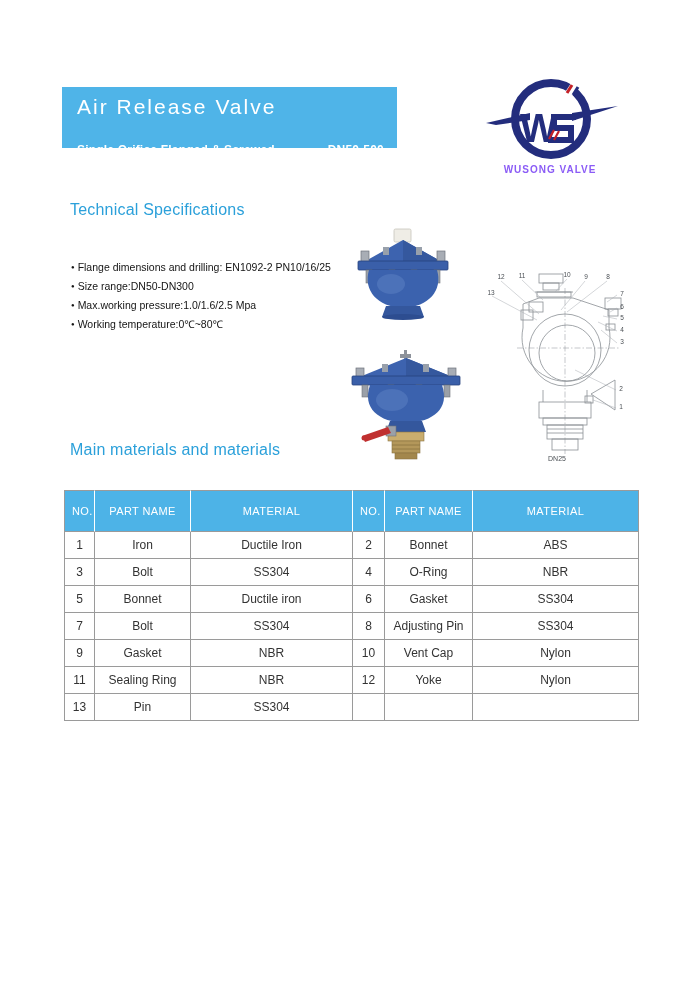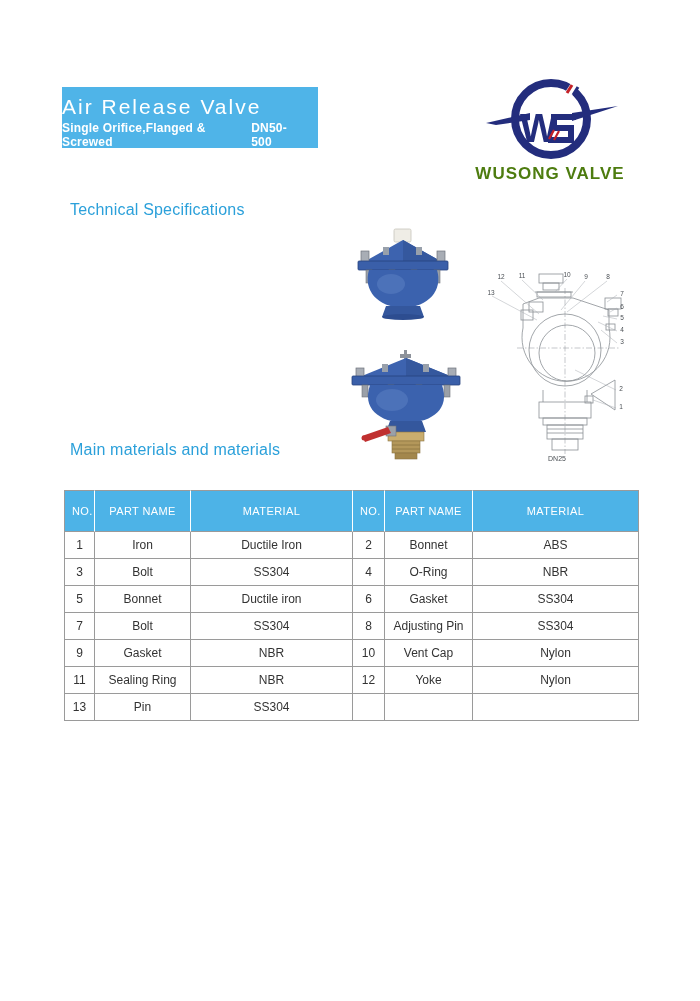--- a/index.html
+++ b/index.html
@@ -3,35 +3,35 @@
 <meta charset="utf-8">
 <style>
   html,body { margin:0; padding:0; background:#ffffff; }
   .page {
     position:relative; width:700px; height:1001px; background:#ffffff;
     font-family:"Liberation Sans", sans-serif; overflow:hidden;
   }
 
   
   .banner {
-    position:absolute; left:62px; top:87px; width:256px; height:61px;
+    position:absolute; left:62px; top:87px; width:335px; height:61px;
     background:#4fb4e8; color:#ffffff; box-sizing:border-box;
-    padding:8px 13px 0 0;
+    padding:8px 13px 0 15px;
   }
   .banner-title { font-size:21px; letter-spacing:2px; font-weight:400; line-height:24px; }
   .banner-sub {
-    margin-top:2px; font-size:12px; font-weight:bold; letter-spacing:0.2px;
+    margin-top:24px; font-size:12px; font-weight:bold; letter-spacing:0.2px;
     display:flex; justify-content:space-between; align-items:flex-start;
   }
 
   
   .logo { position:absolute; left:468px; top:72px; width:195px; }
   .brand-name {
     width:164px; margin-top:-2px; text-align:center;
-    color:#4d7c0f; font-weight:bold; font-size:17px; letter-spacing:1px;
+    color:#8b5cf6; font-weight:bold; font-size:10px; letter-spacing:1px;
   }
 
   
   .section-heading {
     position:absolute; color:#2ba0da; font-size:16px; font-weight:400; letter-spacing:0.2px;text-align:right;
   }
   .specs-heading { left:70px; top:201px; }
   .components-heading { left:70px; top:441px; }
 
   
@@ -94,20 +94,26 @@
       <path d="M108,45 L86,45 L86,56 L103,56 L103,68 L80,68" fill="none" stroke="#232d7d" stroke-width="6"></path>
 
       <line x1="81" y1="67" x2="86" y2="58" stroke="#c42127" stroke-width="2.2"></line>
       <line x1="86" y1="68" x2="91" y2="59" stroke="#c42127" stroke-width="2.2"></line>
     </svg>
     <div class="brand-name">WUSONG VALVE</div>
   </div>
 
   <div class="section-heading specs-heading">Technical Specifications</div>
 
+  <ul class="specs-list">
+    <li>Flange dimensions and drilling: EN1092-2 PN10/16/25</li>
+    <li>Size range:DN50-DN300</li>
+    <li>Max.working pressure:1.0/1.6/2.5 Mpa</li>
+    <li>Working temperature:0℃~80℃</li>
+  </ul>
 
   <svg class="valve1" width="100" height="92" viewBox="0 0 100 92">
     <rect x="41" y="1" width="17" height="13" rx="1.5" fill="#efede6" stroke="#c7c4bb" stroke-width="0.8"></rect>
     <polygon points="9,35 50,12 91,35" fill="#3d63af"></polygon>
     <polygon points="50,12 91,35 50,35" fill="#35589e"></polygon>
     <rect x="8" y="23" width="8" height="12" fill="#a8adb5" stroke="#6e737b" stroke-width="0.7"></rect>
     <rect x="84" y="23" width="8" height="12" fill="#a8adb5" stroke="#6e737b" stroke-width="0.7"></rect>
     <rect x="30" y="19" width="6" height="8" fill="#98a0ab"></rect>
     <rect x="63" y="19" width="6" height="8" fill="#98a0ab"></rect>
     <rect x="5" y="33" width="90" height="9" rx="1" fill="#3a5fa9" stroke="#27437e" stroke-width="0.8"></rect>

